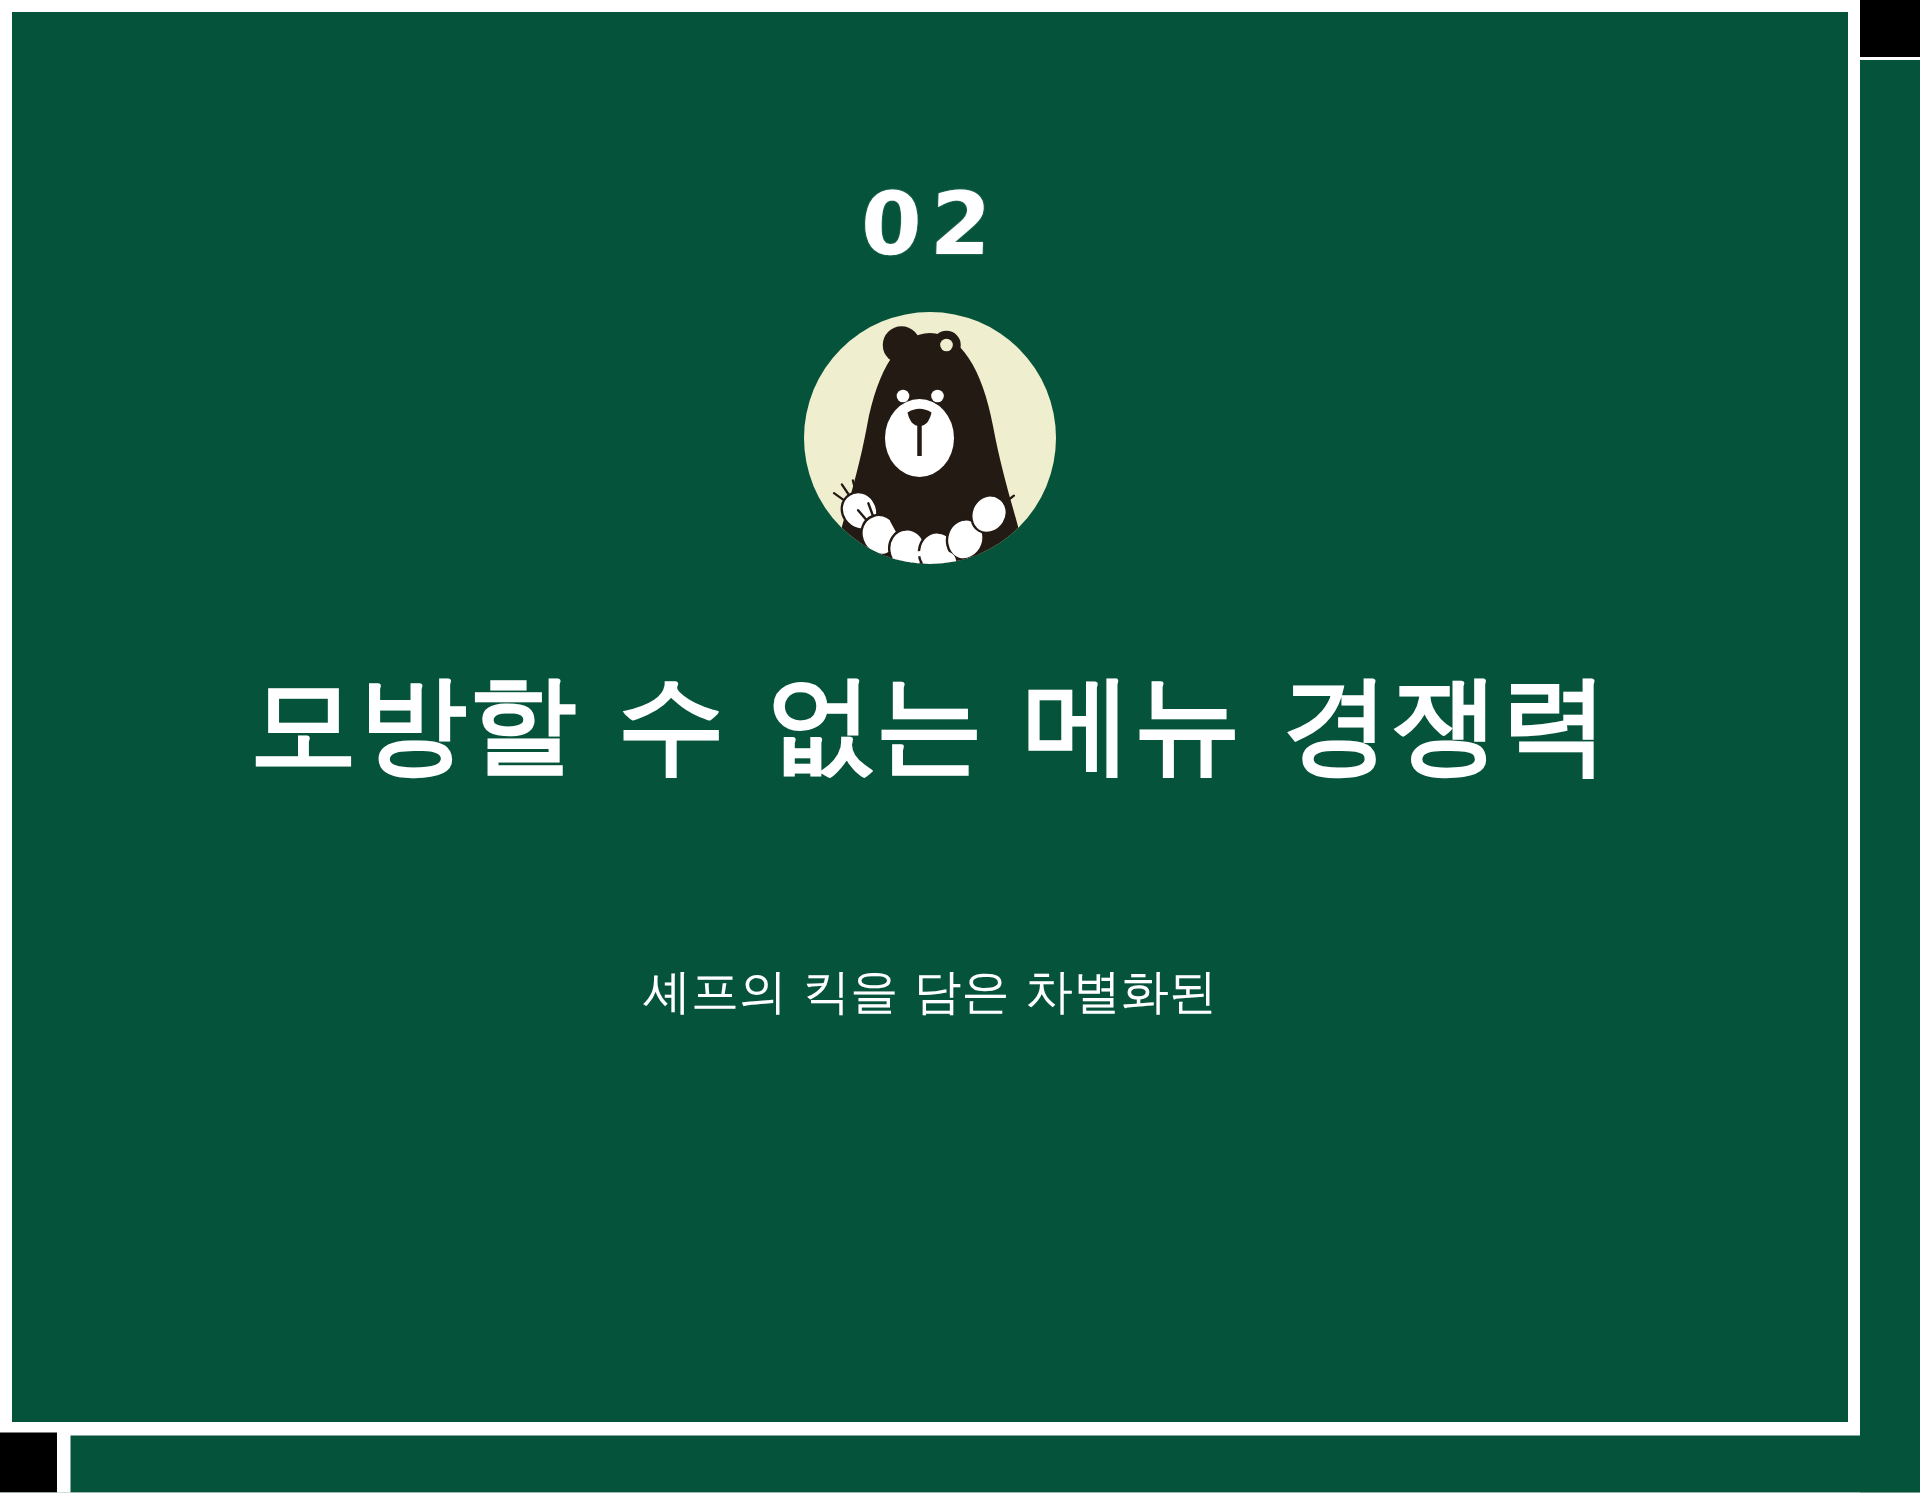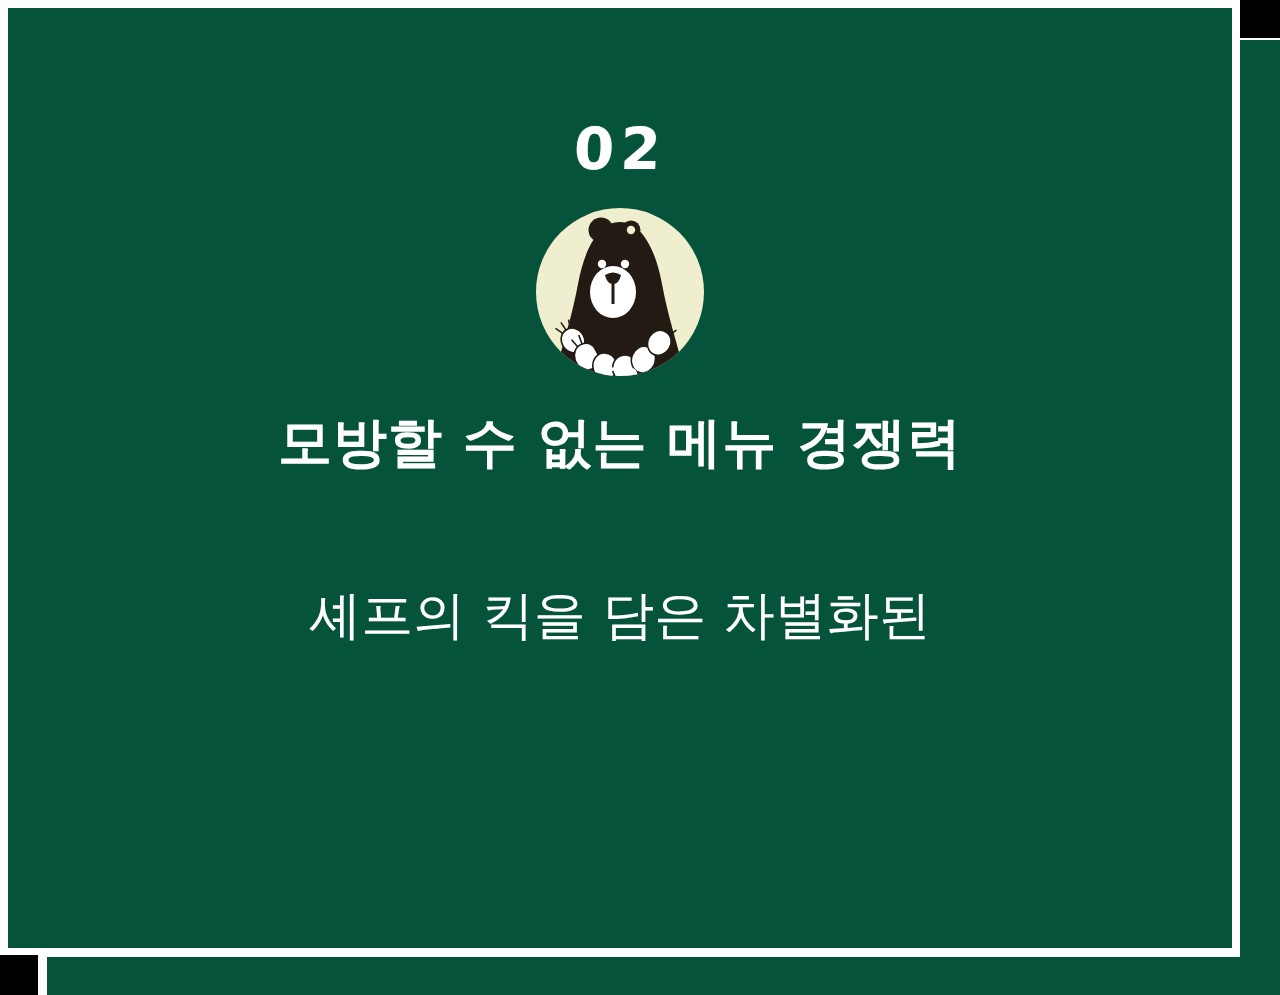--- a/index.html
+++ b/index.html
@@ -99,36 +99,36 @@
   .emblem {
     margin-top: 24px;
     width: 180px;
     height: 180px;
     position: relative;
   }
   .emblem svg { display: block; }
 
   
   .headline {
-    margin-top: 29px;
+    margin-top: 58px;
     color: #ffffff;
-    font-size: 54px;
+    font-size: 72px;
     font-weight: bold;
     line-height: 1.12;
     text-align: center;
     letter-spacing: 1px;
     white-space: nowrap;
     font-family: "DejaVu Sans", "Liberation Sans", sans-serif;
   }
 
   
   .subheadline {
     margin-top: 66px;
     color: #ffffff;
-    font-size: 52px;
+    font-size: 32px;
     font-weight: 500;
     line-height: 1.52;
     text-align: left;
     letter-spacing: 0px;
     font-family: "DejaVu Sans", "Liberation Sans", sans-serif;
   }
   .subheadline .sub-line { display: block; }
 </style>
 </head>
 <body style="background: rgb(255, 255, 255);">

